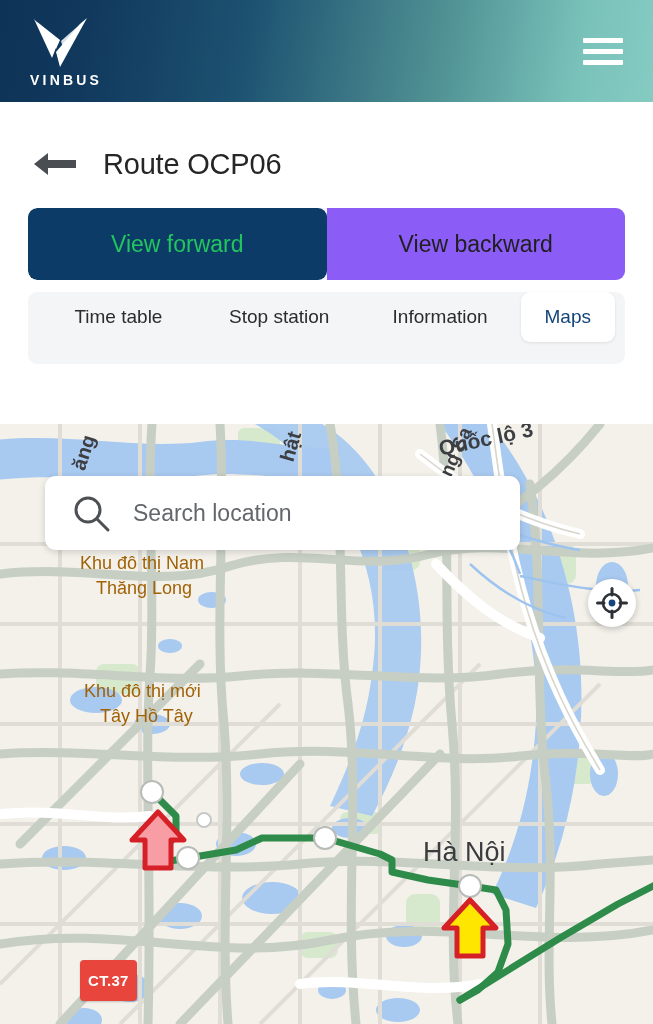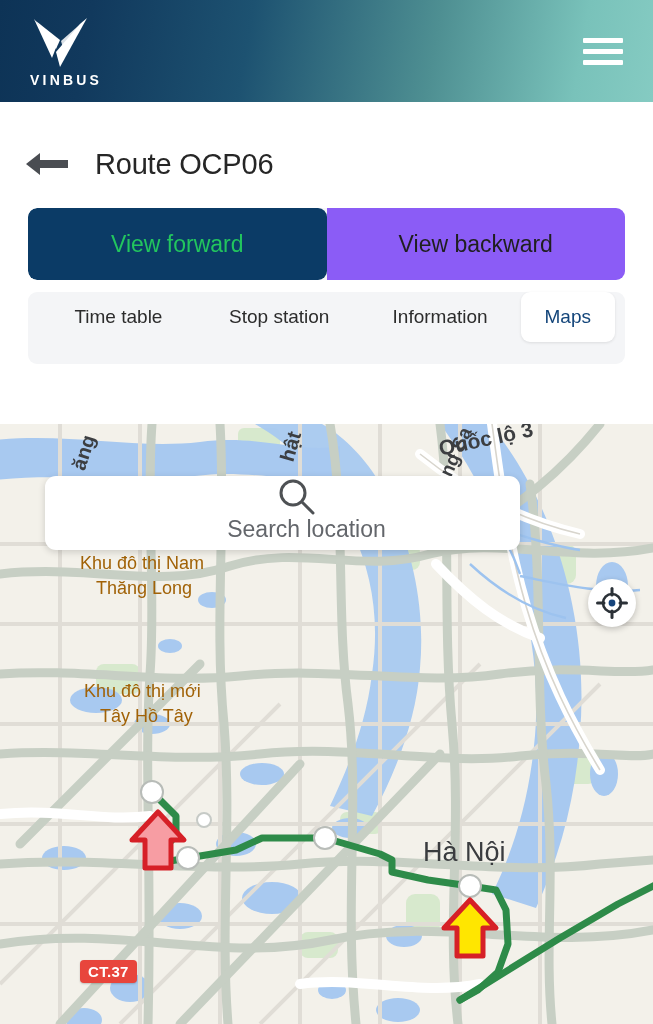--- a/index.html
+++ b/index.html
@@ -26,21 +26,21 @@
     margin-top:-2px; line-height:1;
   }
   .hamburger{
     margin-right:30px; width:40px; height:34px;
     display:flex; flex-direction:column; justify-content:center; gap:6px;
     cursor:pointer;
   }
   .hamburger span{ display:block; height:5px; background:#fff; border-radius:1px; width:40px; }
 
   
-  .titlerow{ display:flex; align-items:center; padding:42px 0 0 24px; height:82px; }
+  .titlerow{ display:flex; align-items:center; padding:42px 0 0 32px; height:82px; }
   .backbtn{ width:46px; height:30px; cursor:pointer; flex:0 0 auto; }
   .page-title{
     font-size:29px; color:#262626; font-weight:500; margin-left:25px; letter-spacing:-.2px;
   }
 
   
   .segwrap{
     margin:24px 28px 0 28px;
     height:72px; display:flex; border-radius:9px; overflow:hidden; background:#f4f5f7;
   }
@@ -66,35 +66,34 @@
     position:absolute; left:0; right:0; top:424px; bottom:0;
     overflow:hidden; background:#f2efe9;
   }
   .mapsvg{ position:absolute; left:0; top:0; width:653px; height:600px; }
 
   .searchbar{
     position:absolute; left:45px; top:52px; width:475px; height:74px;
     background:#fff; border-radius:11px; display:flex; align-items:center;
     box-shadow:0 2px 7px rgba(0,0,0,.16);
     padding-left:26px;
-    flex-direction:column;
   }
   .searchbar .sicon{ width:40px; height:40px; flex:0 0 auto; }
   .searchbar .sph{ font-size:23px; color:#63666b; margin-left:22px; }
 
   .locbtn{
     position:absolute; right:17px; top:155px; width:48px; height:48px;
     background:#fff; border-radius:50%; display:flex; align-items:center; justify-content:center;
     box-shadow:0 2px 6px rgba(0,0,0,.22); cursor:pointer;
   }
 
   .shield{
     position:absolute; left:80px; top:536px;
     background:#e8453c; color:#fff; font-size:15px; font-weight:700;
-    padding:3px 8px; border-radius:4px; letter-spacing:.3px;
+    padding:12px 8px; border-radius:4px; letter-spacing:.3px;
     box-shadow:0 1px 2px rgba(0,0,0,.2);
   }
   .maplabel{ position:absolute; color:#a16207; font-size:18px; line-height:1.25; text-align:center; }
   .maplabel.city{ color:#3a3c3f; font-size:27px; font-weight:500; }
   .maplabel.rot{ color:#3c3e41; font-weight:600; }
 </style>
 </head>
 <body>
 
 <div class="app">

